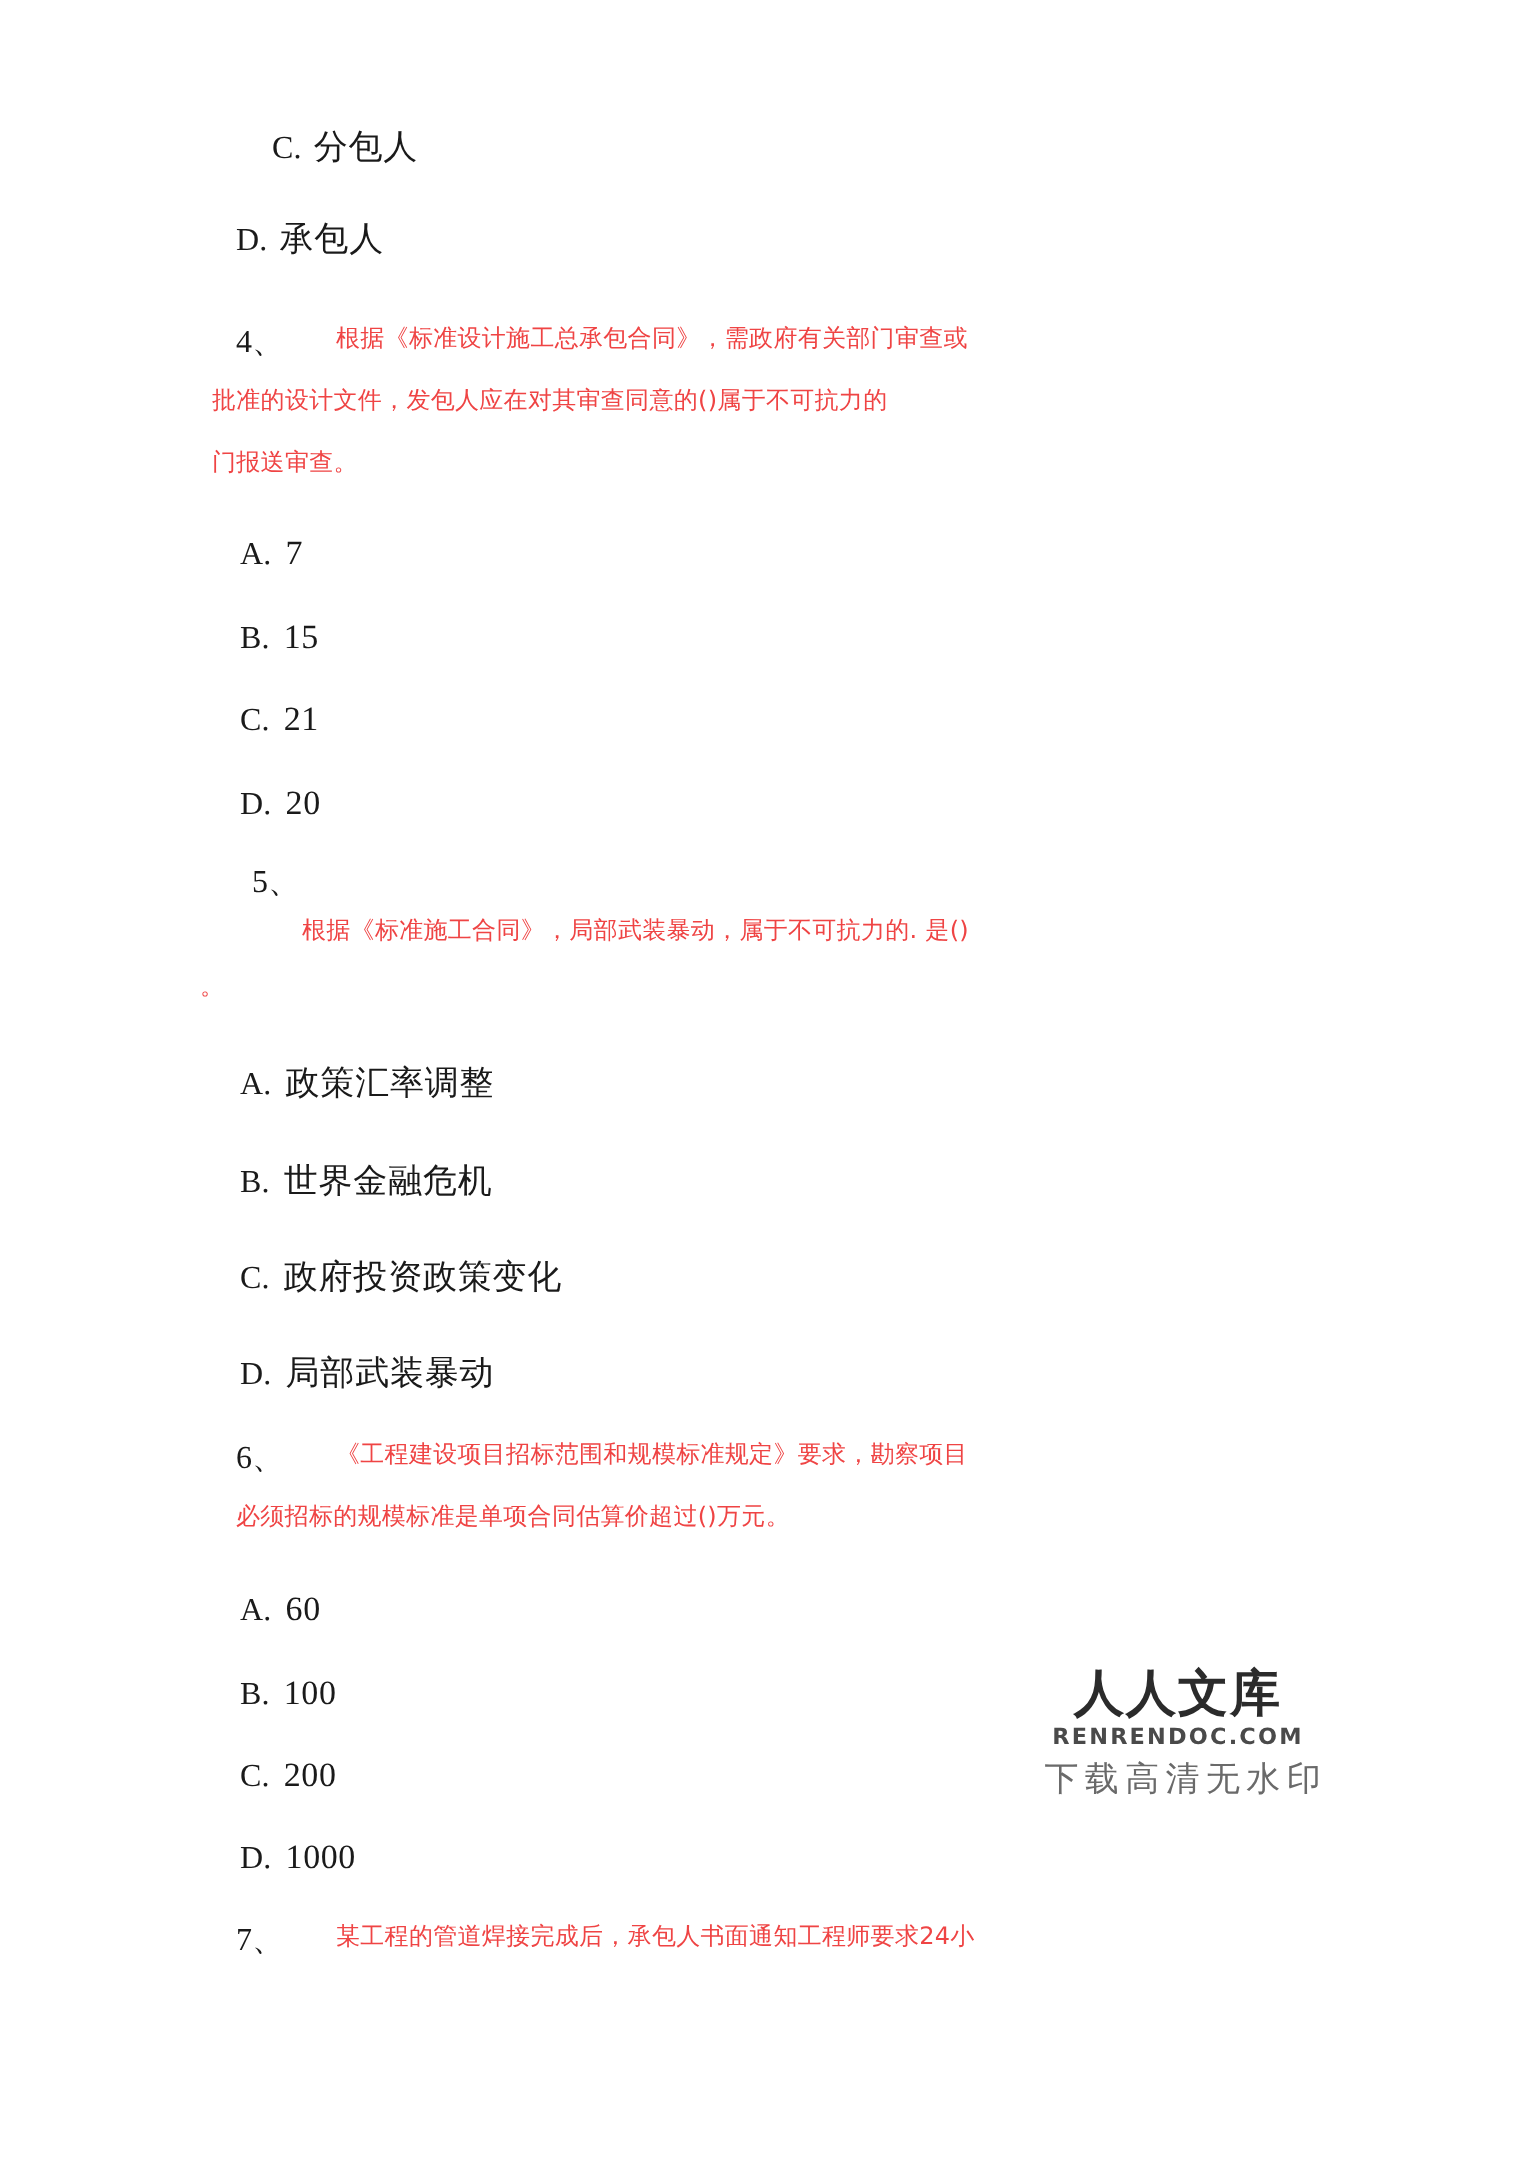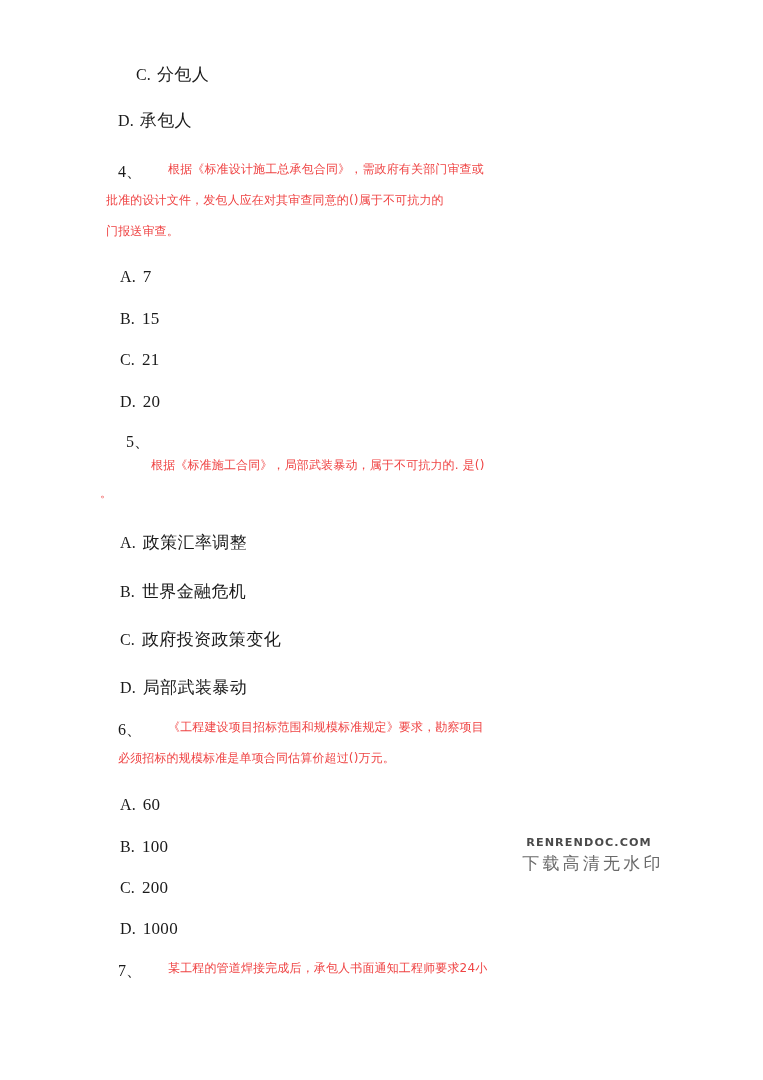--- a/index.html
+++ b/index.html
@@ -145,16 +145,17 @@
     <div class="line opt" style="left:120px; top:838px;"><span class="mark">B.</span><span style="display:inline-block;width:7px"></span><span class="val-num">100</span></div>
     <div class="line opt" style="left:120px; top:879px;"><span class="mark">C.</span><span style="display:inline-block;width:7px"></span><span class="val-num">200</span></div>
     <div class="line opt" style="left:120px; top:920px;"><span class="mark">D.</span><span style="display:inline-block;width:7px"></span><span class="val-num">1000</span></div>
 
     <div class="line" style="left:118px; top:963px;"><span class="qnum">7、</span></div>
     <div class="line qline" style="left:168px; top:962px;">某工程的管道焊接完成后，承包人书面通知工程师要求24小</div>
 
   </div>
 
   <div class="watermark">
+    <div class="wm-main">人人文库</div>
     <div class="wm-sub">RENRENDOC.COM</div>
     <div class="wm-sub2">下载高清无水印</div>
   </div>
 </div>
 
 </body></html>

